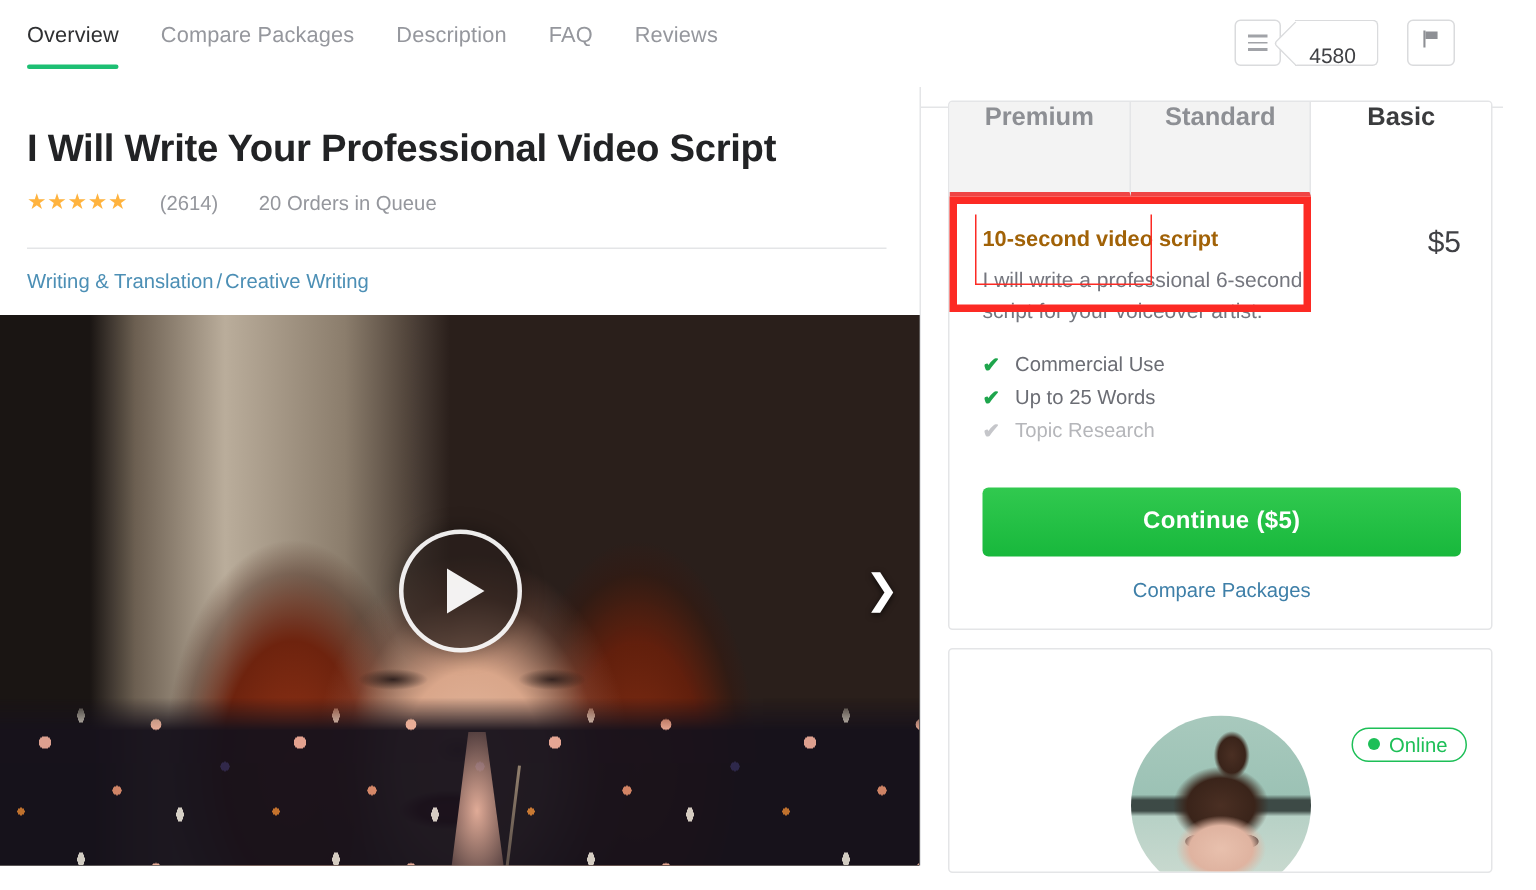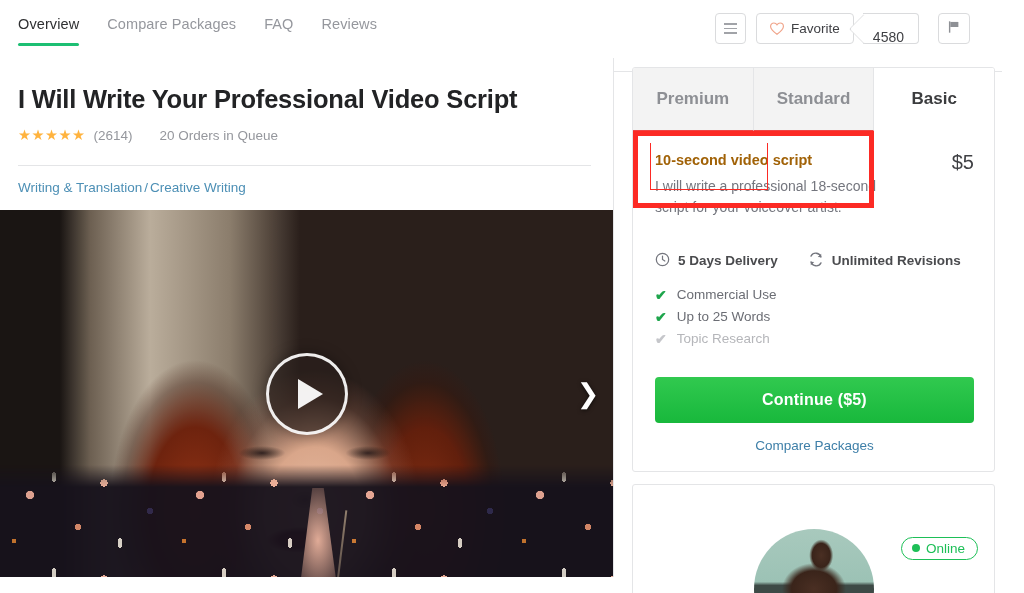--- a/index.html
+++ b/index.html
@@ -164,21 +164,21 @@
     line-height: 1.2;
   }
 
   .rating-row {
     display: flex;
     align-items: center;
     margin-top: 13px;
     font-size: 13.5px;
   }
   .stars { color: #ffb33e; font-size: 14.5px; letter-spacing: .5px; line-height: 1; }
-  .rating-count { color: #95979d; margin-left: 8px; }
+  .rating-count { color: #95979d; margin-left: 21px; }
   .orders-queue { color: #95979d; margin-left: 27px; }
 
   .head-rule {
     margin: 22px 0 0 0;
     height: 1px;
     background: #e4e5e7;
   }
 
   .breadcrumb {
     padding: 14px 0 0 0;
@@ -312,27 +312,26 @@
     background: #fff;
     border: 1px solid #e4e5e7;
     border-radius: 3px;
     overflow: hidden;
   }
 
   .pkg-tabs { display: flex; height: 63px; }
   .pkg-tab {
     flex: 1;
     display: flex;
-    align-items: center;
     justify-content: center;
     font-size: 17px;
     font-weight: bold;
     color: #8d8f94;
     background: #f3f3f3;
-    border-bottom: 1px solid #ef4444;
+    border-bottom: 3px solid #ef4444;
     border-right: 1px solid #e4e5e7;
     cursor: pointer;
   }
   .pkg-tab:last-child { border-right: none; }
   .pkg-tab.active {
     background: #fff;
     color: #3b3c3e;
     border-bottom-color: transparent;
   }
 
@@ -485,45 +484,40 @@
   <div class="topbar">
 
     <div class="tabs">
       <div class="tab active">
         <span>Overview</span>
       </div>
       <div class="tab">
         <span>Compare Packages</span>
       </div>
       <div class="tab">
+        <span>Description</span>
+      </div>
+      <div class="tab">
         <span>FAQ</span>
       </div>
       <div class="tab">
         <span>Reviews</span>
       </div>
     </div>
 
     <div class="top-actions">
 
       <div class="btn-ghost">
         <span class="hamburger">
           <i></i>
             <i></i>
             <i></i>
         </span>
       </div>
 
-      <div class="btn-fav">
-        <span class="heart">
-          <svg width="14" height="13" viewBox="0 0 24 22">
-            <path d="M12 21 C5 15.5 1 11.8 1 7.4 C1 3.9 3.7 1.5 6.8 1.5 C9 1.5 10.9 2.8 12 4.6 C13.1 2.8 15 1.5 17.2 1.5 C20.3 1.5 23 3.9 23 7.4 C23 11.8 19 15.5 12 21 Z" fill="none" stroke="#f0a48a" stroke-width="2"></path>
-          </svg>
-        </span>
-        <span>Favorite</span>
-      </div>
 
       <div class="count-badge">
         <span>4580</span>
       </div>
 
       <div class="btn-ghost btn-flag">
         <span>
           <svg width="14" height="14" viewBox="0 0 16 16">
             <path d="M3 1.5 L3 14.5" stroke="#8e9095" stroke-width="1.6" fill="none"></path>
             <path d="M3.8 2.2 L13 2.2 L13 8 L3.8 8 Z" fill="#8e9095"></path>
@@ -581,47 +575,25 @@
         <div class="pkg-tab active">
           <span>Basic</span>
         </div>
       </div>
 
       <div class="pkg-body">
 
         <div class="pkg-top">
           <div>
             <div class="pkg-name">10-second video script</div>
-            <div class="pkg-desc">I will write a professional 18-second script for your voiceover artist.</div>
+            <div class="pkg-desc">I will write a professional 6-second script for your voiceover artist.</div>
           </div>
           <div class="pkg-price">$5</div>
         </div>
 
-        <div class="pkg-meta">
-          <div class="meta-item">
-            <span>
-              <svg width="15" height="15" viewBox="0 0 16 16">
-                <circle cx="8" cy="8" r="6.6" fill="none" stroke="#74767e" stroke-width="1.3"></circle>
-                <path d="M8 4.3 L8 8 L10.5 9.6" stroke="#74767e" stroke-width="1.3" fill="none" stroke-linecap="round"></path>
-              </svg>
-            </span>
-            <span>5 Days Delivery</span>
-          </div>
-          <div class="meta-item">
-            <span>
-              <svg width="16" height="15" viewBox="0 0 18 16">
-                <path d="M14.5 5.2 A6 6 0 0 0 3.4 4.2" fill="none" stroke="#74767e" stroke-width="1.5" stroke-linecap="round"></path>
-                <path d="M3.5 10.8 A6 6 0 0 0 14.6 11.8" fill="none" stroke="#74767e" stroke-width="1.5" stroke-linecap="round"></path>
-                <path d="M14.8 1.4 L15 5.5 L11 5.3 Z" fill="#74767e"></path>
-                <path d="M3.2 14.6 L3 10.5 L7 10.7 Z" fill="#74767e"></path>
-              </svg>
-            </span>
-            <span>Unlimited Revisions</span>
-          </div>
-        </div>
 
         <div class="pkg-feats">
           <div class="feat">
             <span class="chk">✔</span>
             <span>Commercial Use</span>
           </div>
           <div class="feat">
             <span class="chk">✔</span>
             <span>Up to 25 Words</span>
           </div>

